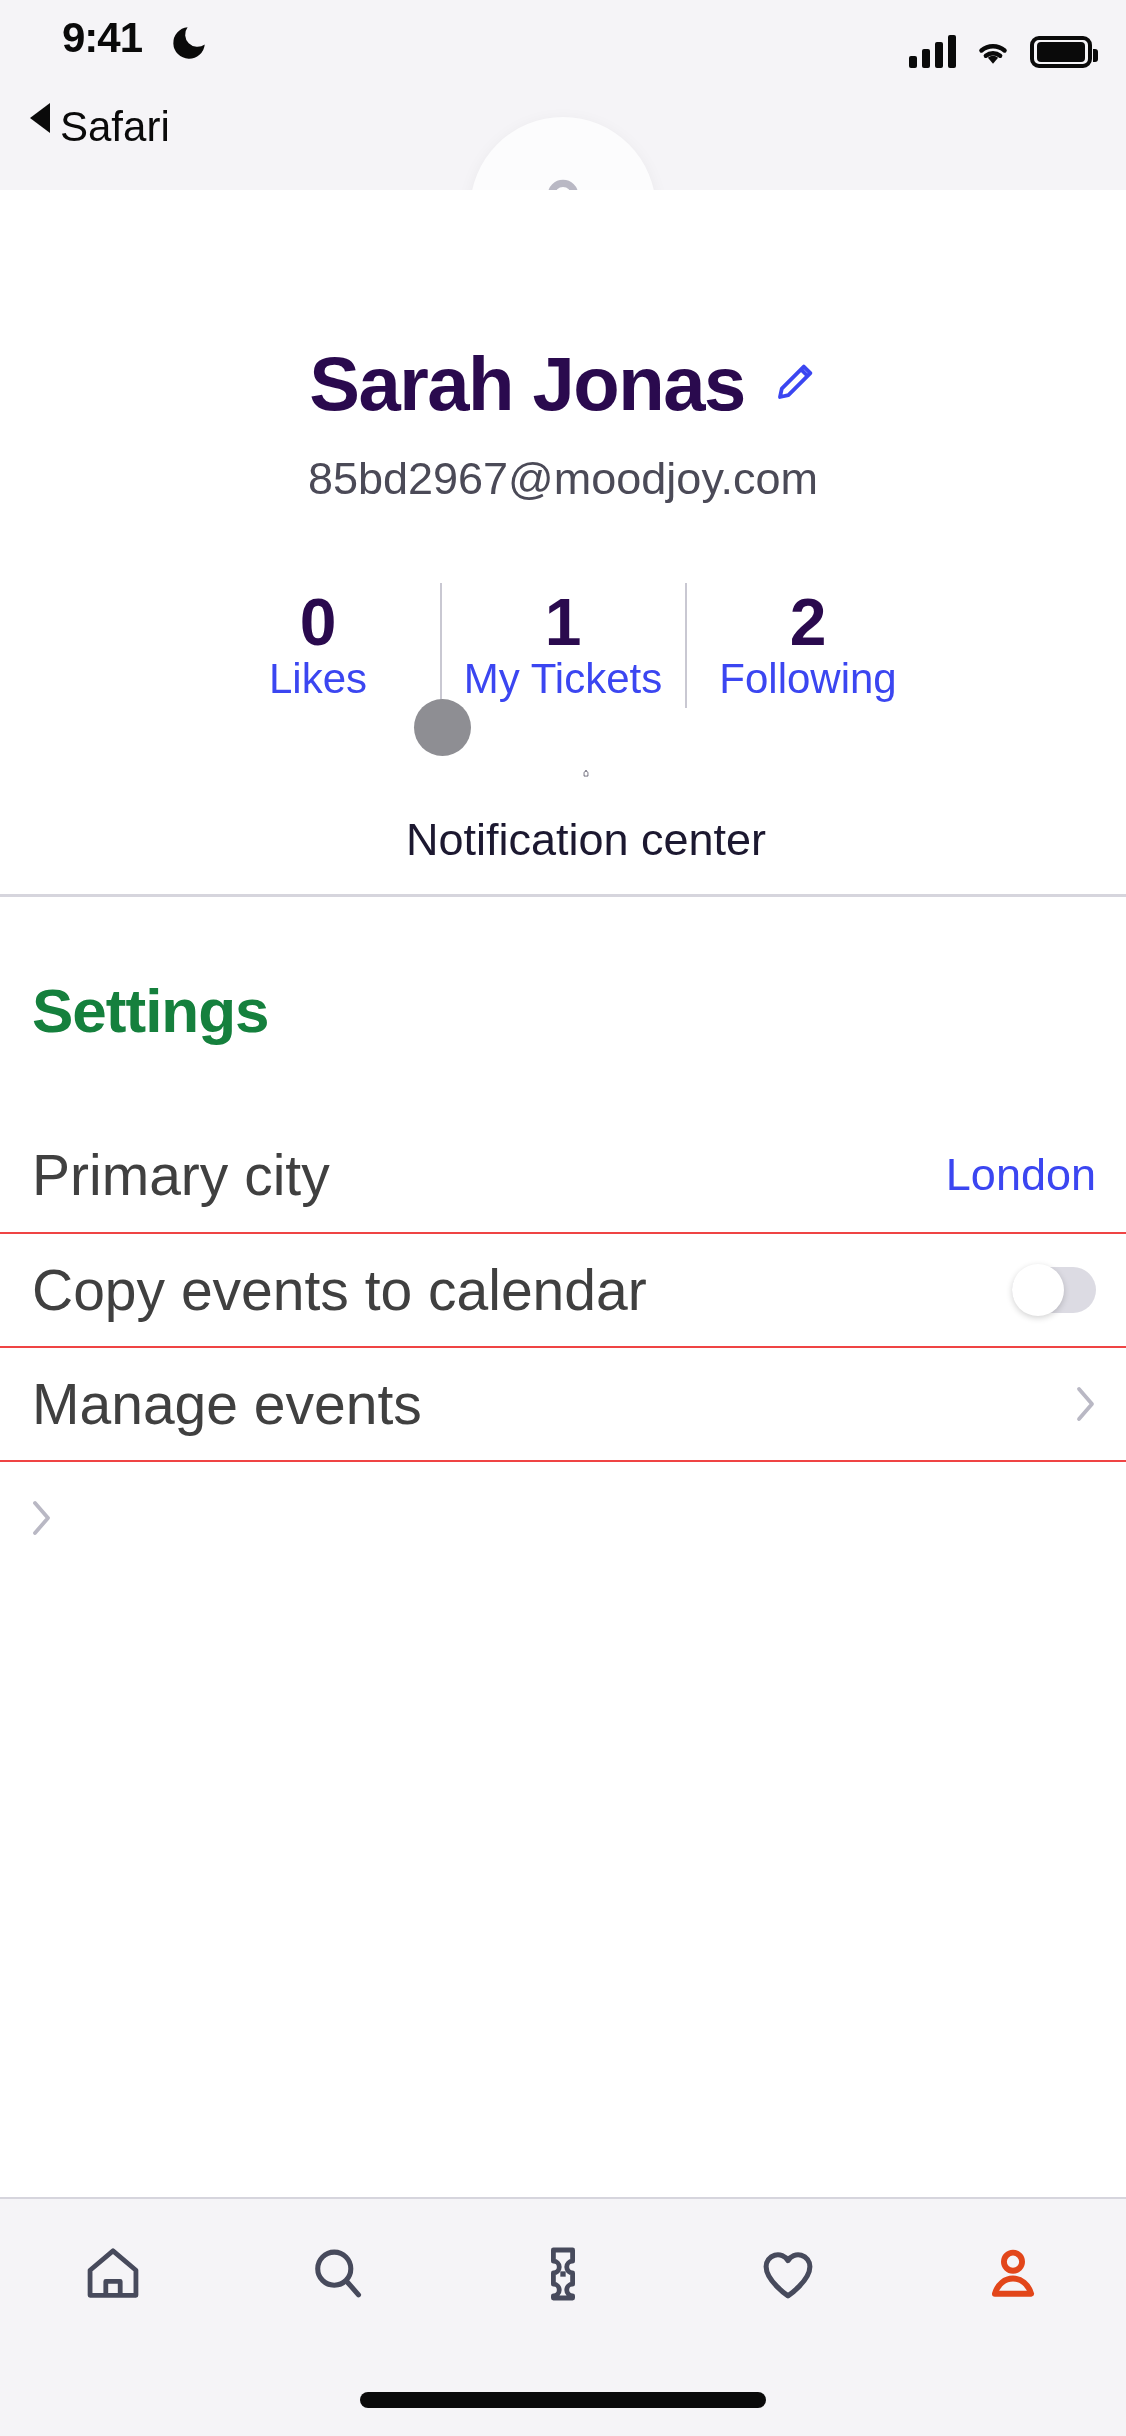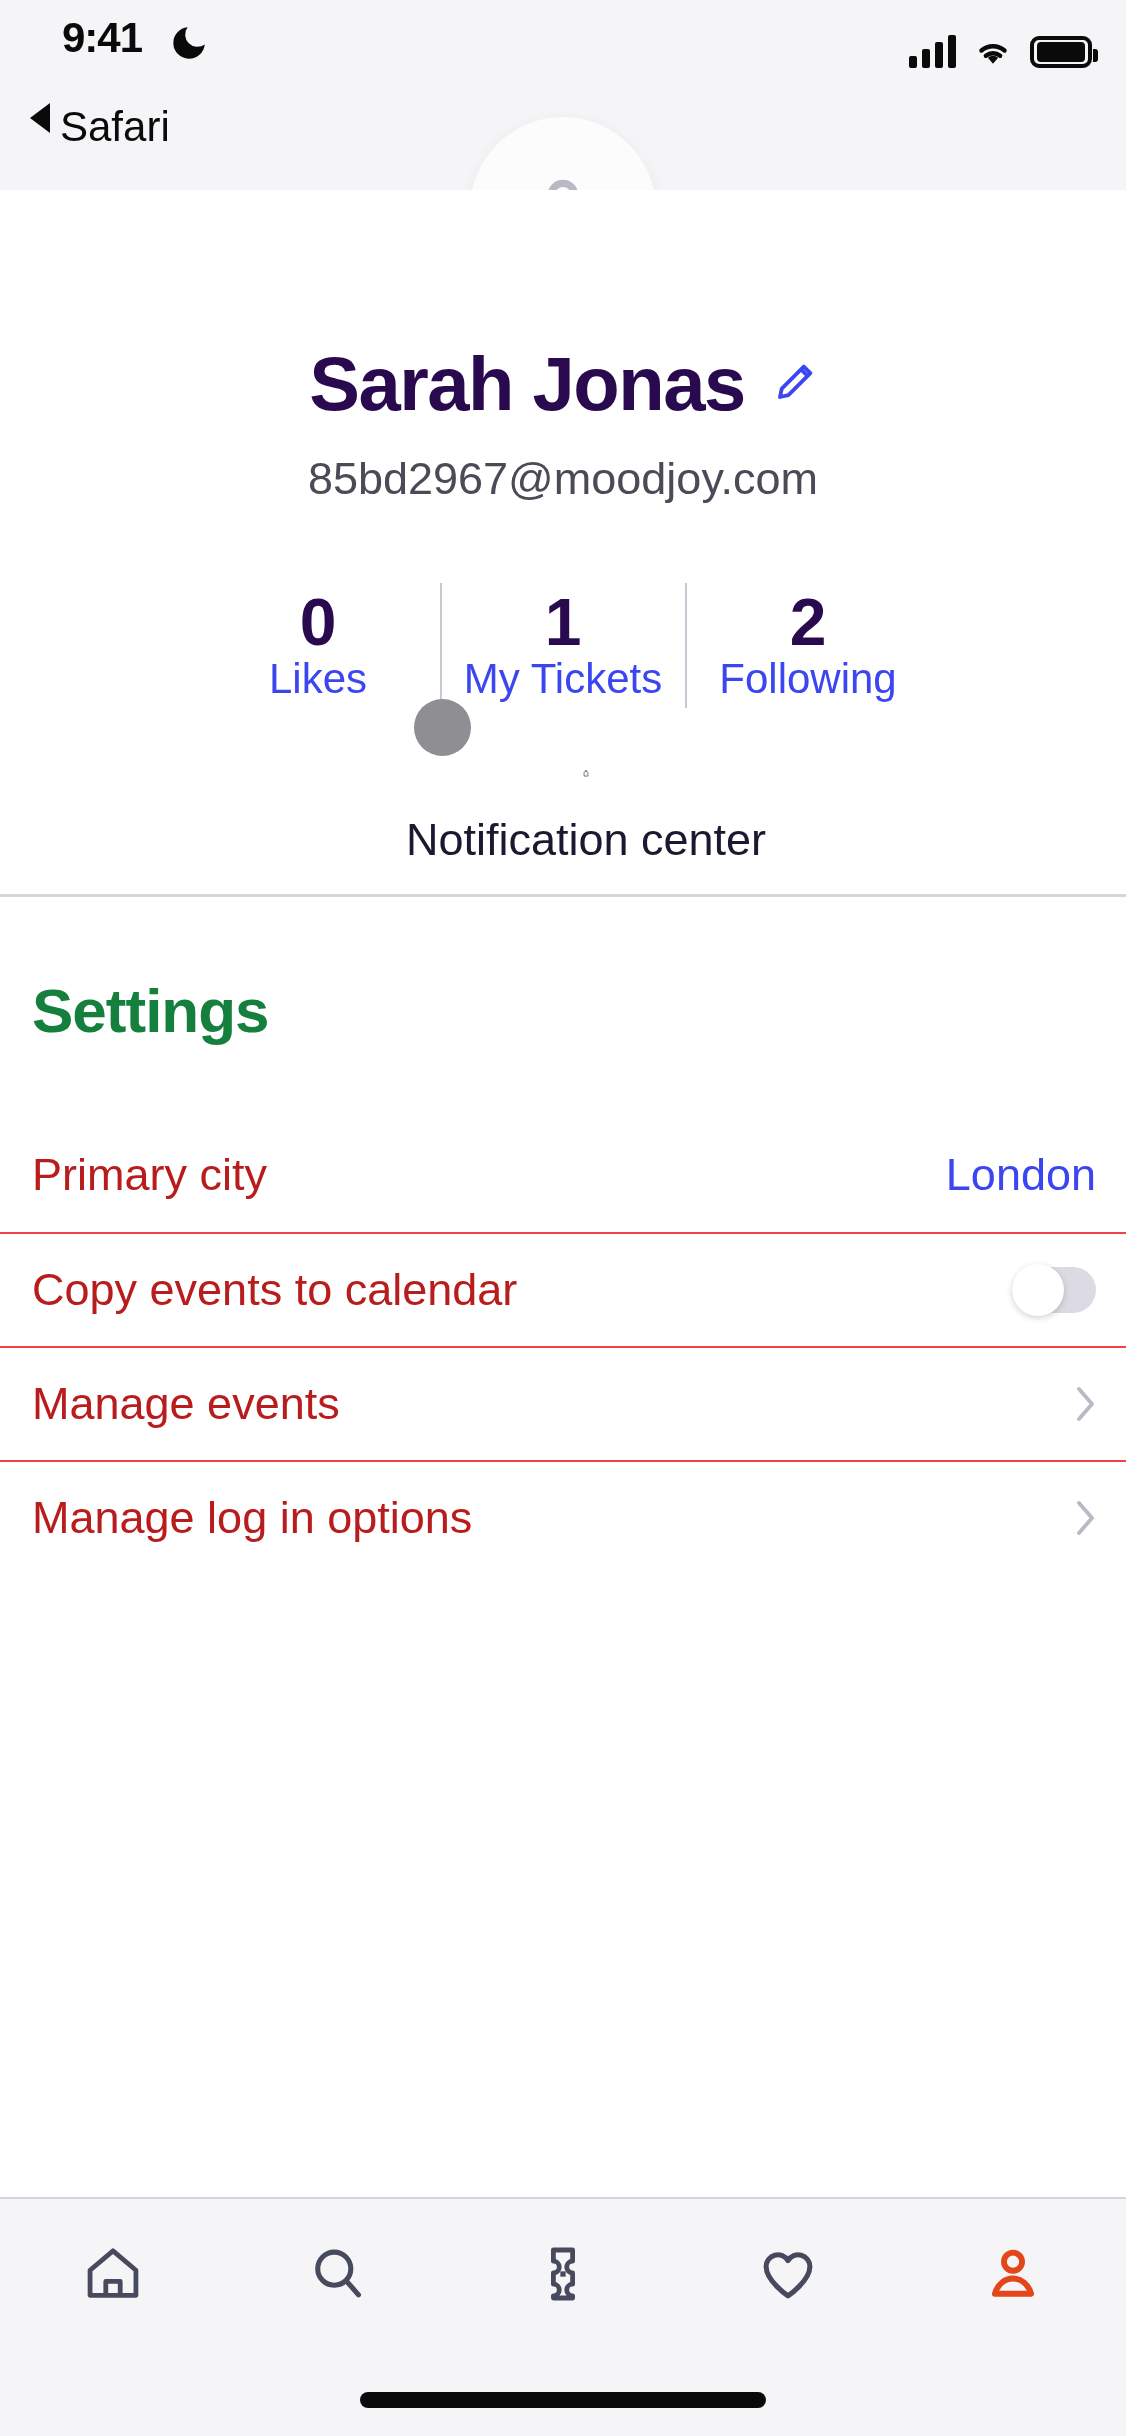--- a/index.html
+++ b/index.html
@@ -127,21 +127,21 @@
     font-size:62px;font-weight:bold;color:#15803d;letter-spacing:-1px;
   }
   .rows{ margin-top:72px; }
   .row{
     height:114px;
     display:flex;align-items:center;justify-content:space-between;
     padding:0 30px 0 32px;
     border-top:2px solid #ef4444;
   }
   .row:first-child{ border-top:none; }
-  .row .rlbl{ font-size:45px;color:#b91c1c;font-weight:400; }
+  .row .rlbl{ font-size:57px;color:#404040;font-weight:400; }
   .row .rval{ font-size:45px;color:#3b46f1;font-weight:400; }
   .chev{ width:20px;height:36px; }
 
   .toggle{
     width:84px;height:46px;border-radius:23px;
     background:#dcdbe3;position:relative;
   }
   .toggle .knob{
     position:absolute;left:0;top:-3px;
     width:52px;height:52px;border-radius:50%;
@@ -263,21 +263,20 @@
     </div>
 
     <div class="row">
       <span class="rlbl">Manage events</span>
       <svg class="chev" viewBox="0 0 10 18">
         <path d="M1.5 1.5L8 9l-6.5 7.5" fill="none" stroke="#b9b8c4" stroke-width="1.9" stroke-linecap="round" stroke-linejoin="round"></path>
       </svg>
     </div>
 
     <div class="row">
-      <span class="rlbl">Manage log in options</span>
       <svg class="chev" viewBox="0 0 10 18">
         <path d="M1.5 1.5L8 9l-6.5 7.5" fill="none" stroke="#b9b8c4" stroke-width="1.9" stroke-linecap="round" stroke-linejoin="round"></path>
       </svg>
     </div>
 
   </div>
 </div>
 
 <div class="cursor-dot"></div>
 

